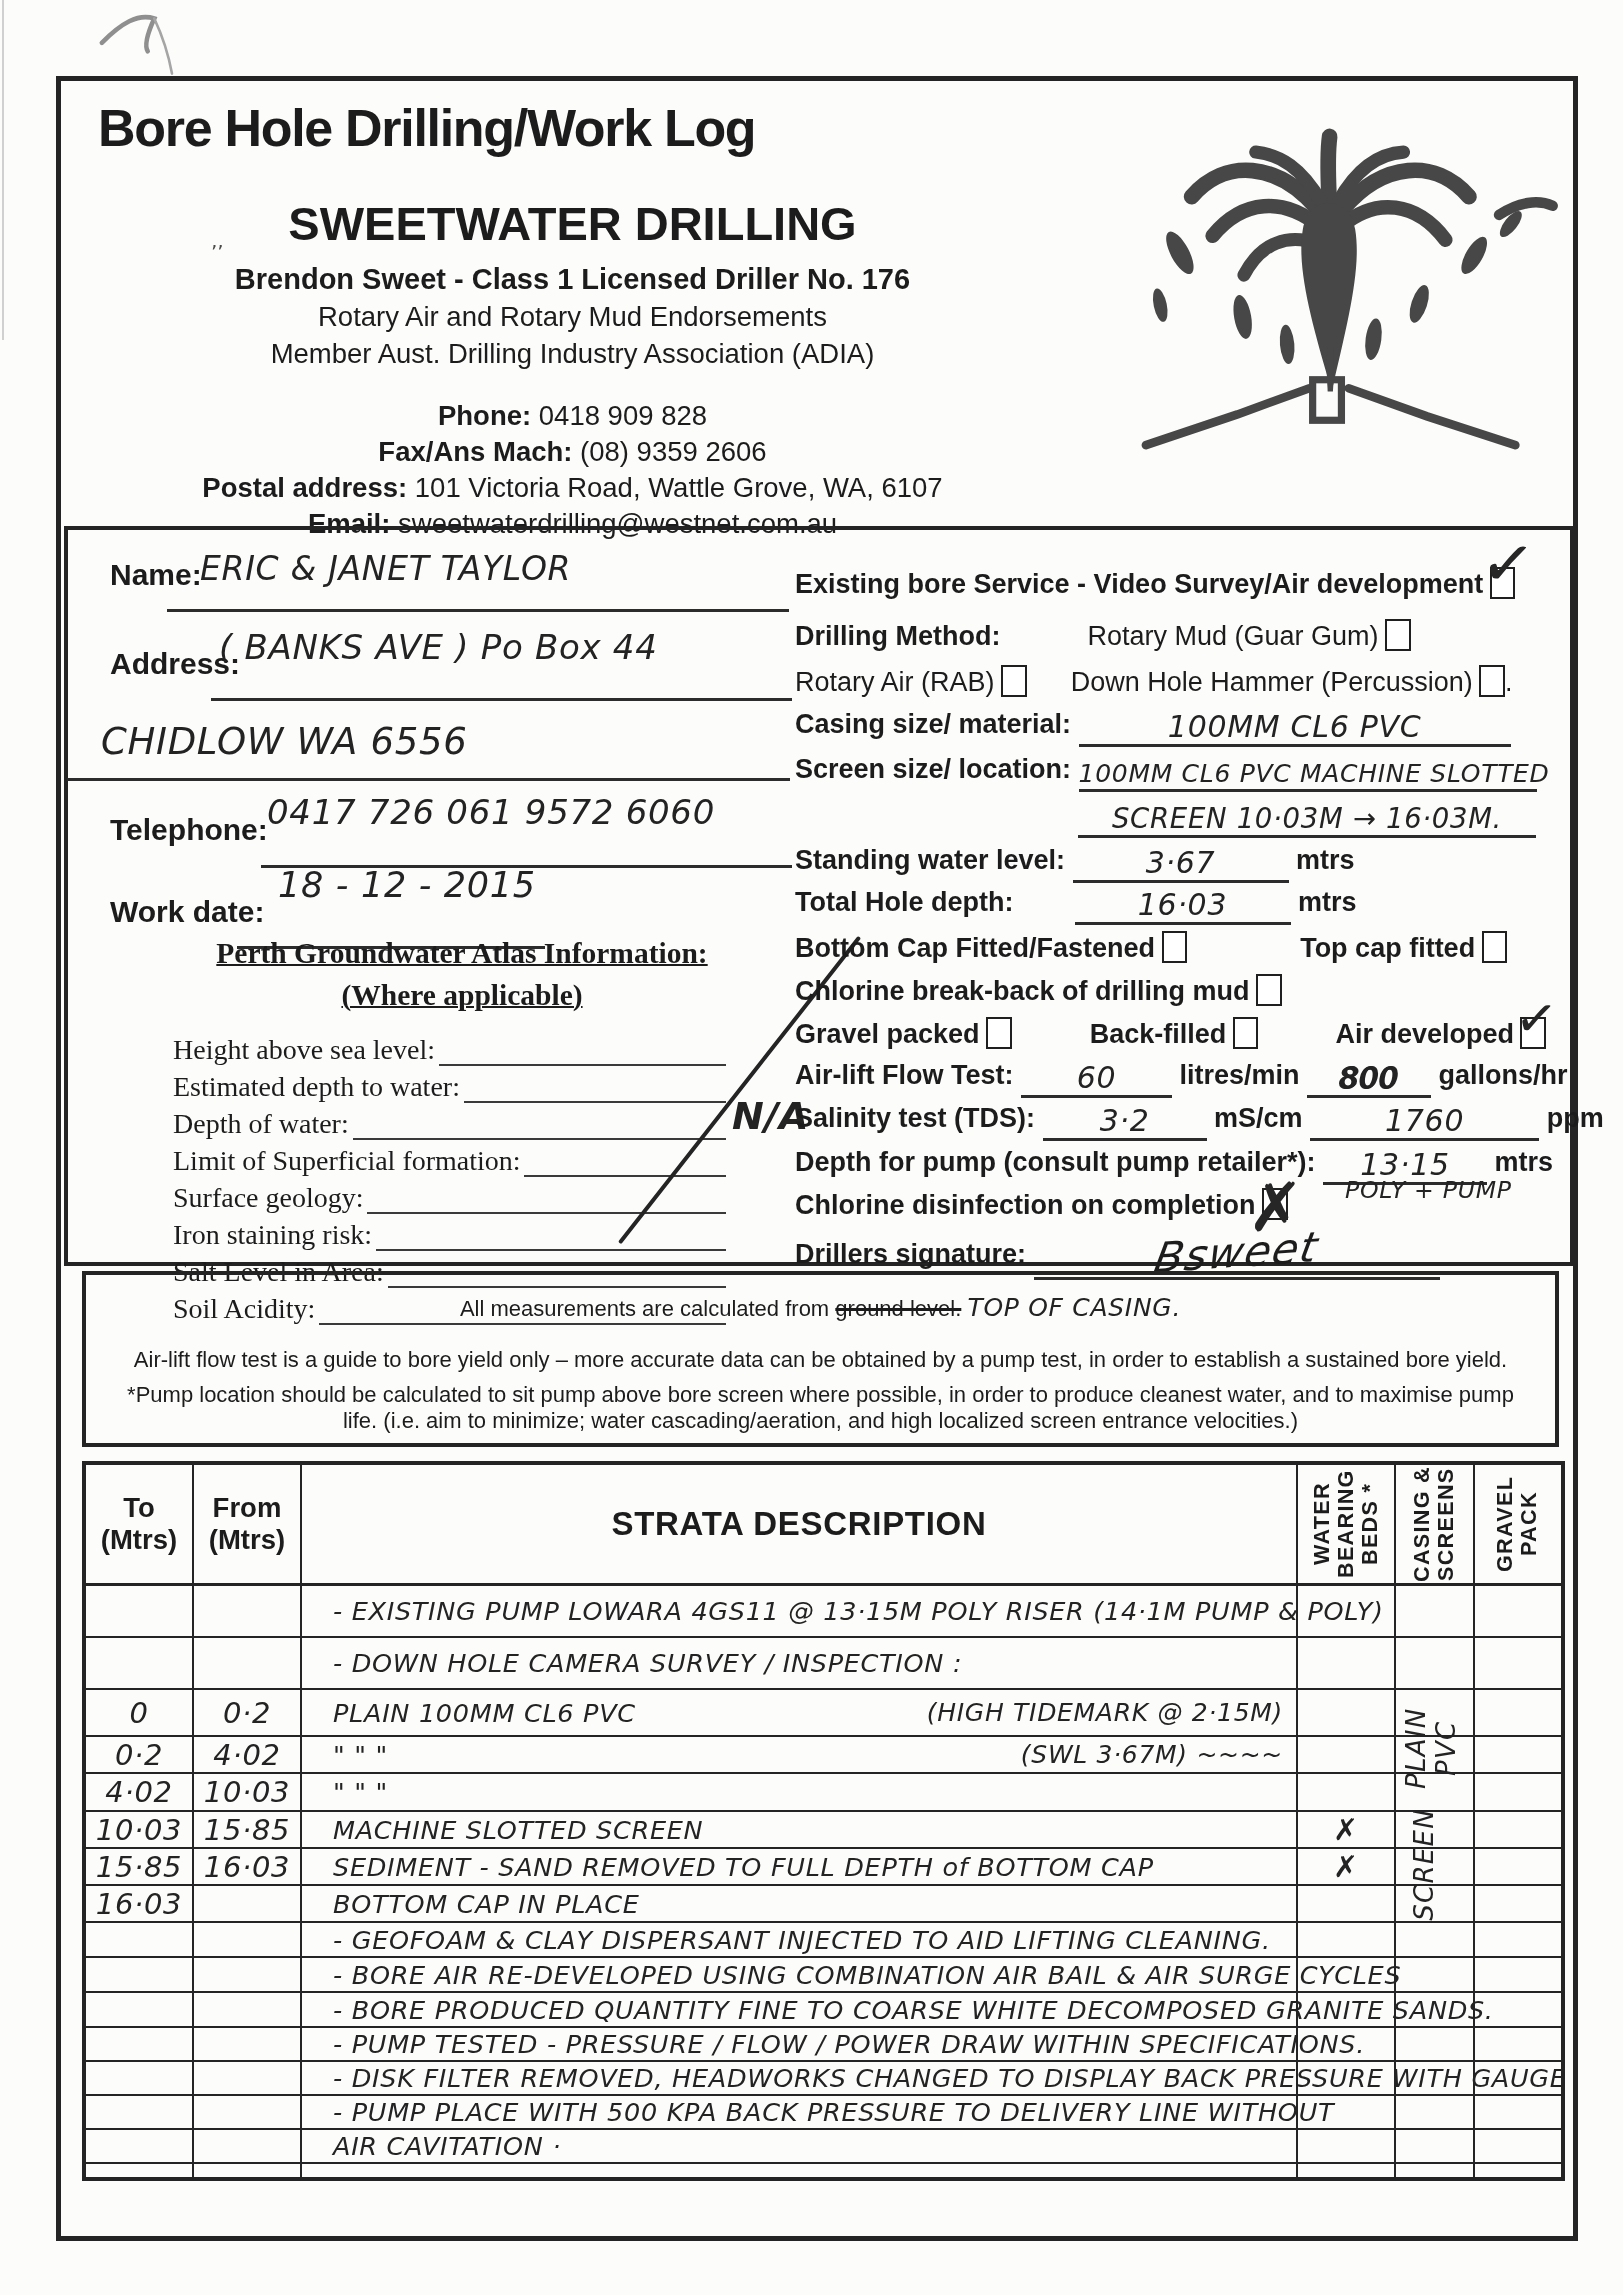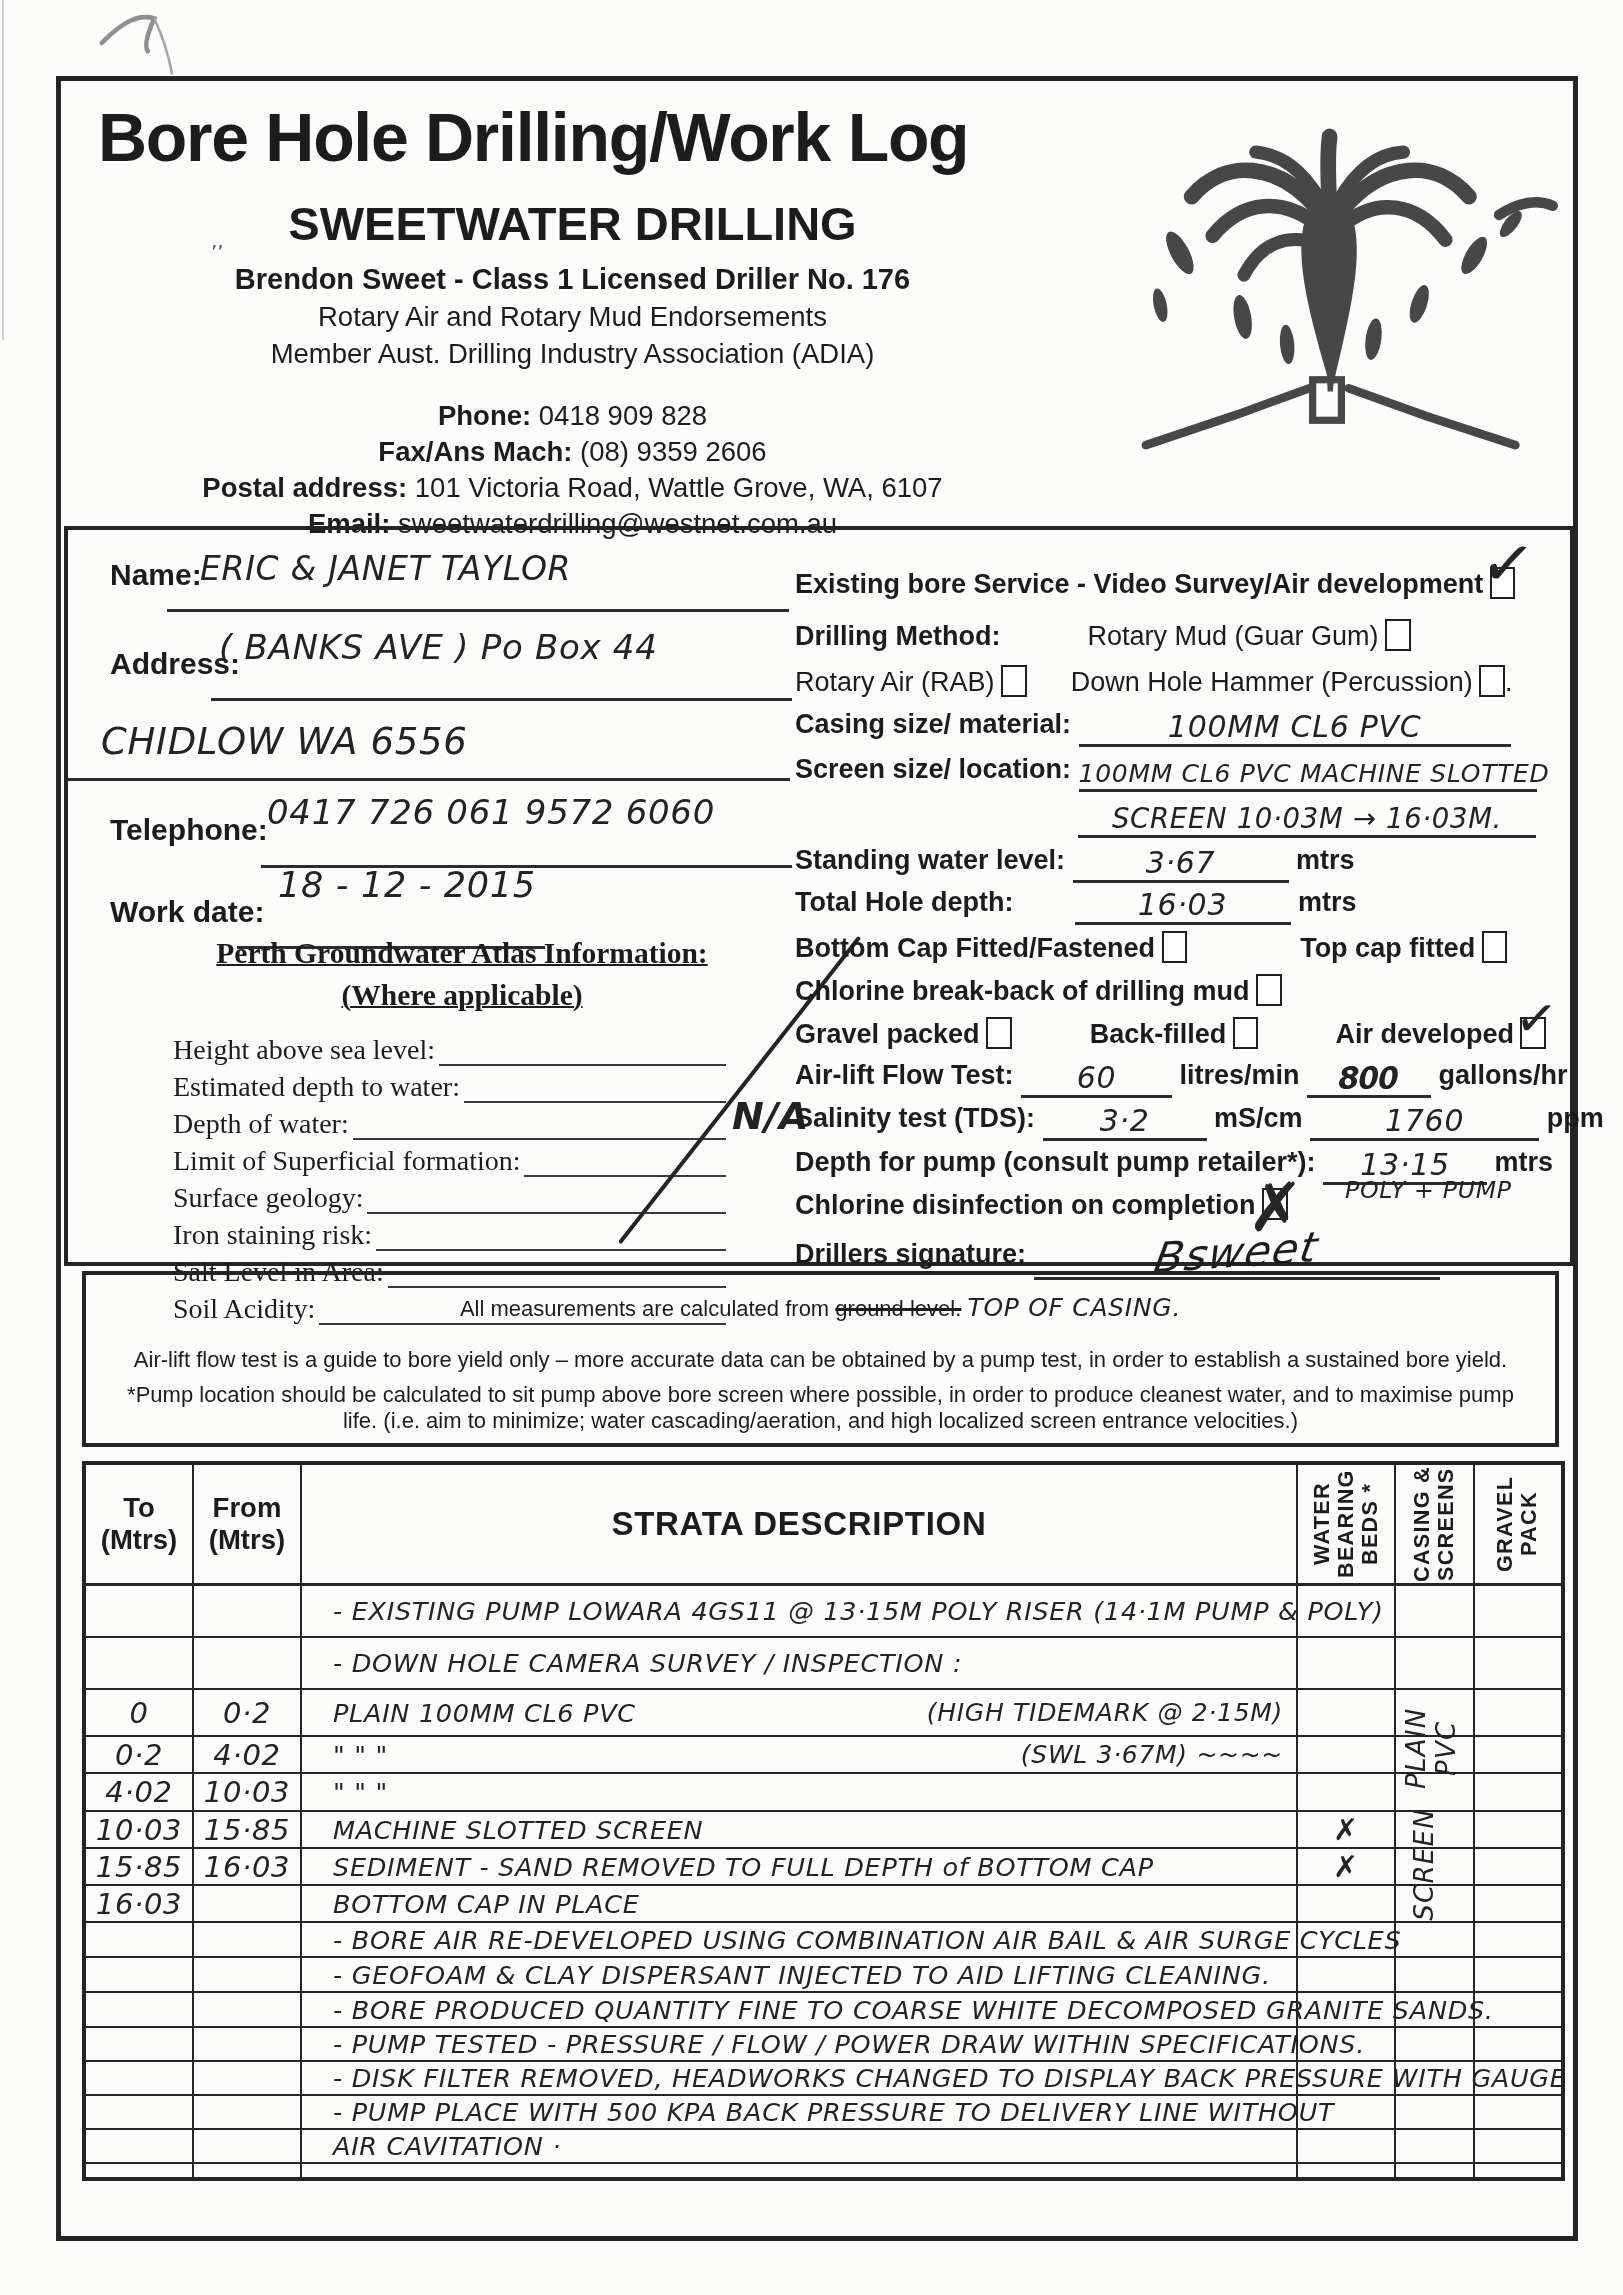--- a/index.html
+++ b/index.html
@@ -5,21 +5,21 @@
   html,body{margin:0;padding:0;background:#d8d8d8;}
   .page{position:relative;width:1623px;height:2295px;background:#fcfcfb;overflow:hidden;
         font-family:"Liberation Sans",sans-serif;color:#1c1c1c;}
   .abs{position:absolute;}
   .b{font-weight:bold;}
   .hw{font-family:"DejaVu Sans",sans-serif;font-style:italic;color:#232323;letter-spacing:0.7px;}
   .outer{position:absolute;left:56px;top:76px;width:1512px;height:2155px;border:5.9px solid #242424;}
   .inner1{position:absolute;left:64px;top:526px;width:1502px;height:732px;border:4.6px solid #242424;}
   .notice{position:absolute;left:82px;top:1271px;width:1469px;height:168px;border:4.6px solid #242424;}
   
-  .title{position:absolute;left:98px;top:98px;font-size:68px;font-weight:bold;letter-spacing:-1.3px;}
+  .title{position:absolute;left:98px;top:98px;font-size:52px;font-weight:bold;letter-spacing:-1.3px;}
   .hinfo{position:absolute;left:62px;top:196px;width:1021px;text-align:center;}
   .company{font-size:47px;font-weight:bold;letter-spacing:0px;}
   .h1{font-size:29px;font-weight:bold;margin-top:11.8px;}
   .h2{font-size:27.5px;margin-top:5.2px;}
   .contact{font-size:27.5px;margin-top:3.9px;}
   .contact .b{font-weight:bold;}
   .gap{height:26px;}
   
   .flabel{position:absolute;font-size:30px;font-weight:bold;}
   .fline{position:absolute;border-bottom:3.3px solid #2c2c2c;height:0;}
@@ -416,31 +416,31 @@
             <span class="hw">BOTTOM CAP IN PLACE</span>
           </div>
           <div class="tc c-wbb w-wbb"></div>
           <div class="tc c-cs w-cs"></div>
           <div class="tc c-gp w-gp"></div>
         </div>
         <div class="trow" style="height: 35px;">
           <div class="tc c-to w-to"></div>
           <div class="tc c-from w-from"></div>
           <div class="tc c-strata w-st">
+            <span class="hw">- GEOFOAM &amp; CLAY DISPERSANT INJECTED TO AID LIFTING CLEANING.</span>
+          </div>
+          <div class="tc c-wbb w-wbb"></div>
+          <div class="tc c-cs w-cs"></div>
+          <div class="tc c-gp w-gp"></div>
+        </div>
+        <div class="trow" style="height: 35px;">
+          <div class="tc c-to w-to"></div>
+          <div class="tc c-from w-from"></div>
+          <div class="tc c-strata w-st">
             <span class="hw">- BORE AIR RE-DEVELOPED USING COMBINATION AIR BAIL &amp; AIR SURGE CYCLES</span>
-          </div>
-          <div class="tc c-wbb w-wbb"></div>
-          <div class="tc c-cs w-cs"></div>
-          <div class="tc c-gp w-gp"></div>
-        </div>
-        <div class="trow" style="height: 35px;">
-          <div class="tc c-to w-to"></div>
-          <div class="tc c-from w-from"></div>
-          <div class="tc c-strata w-st">
-            <span class="hw">- GEOFOAM &amp; CLAY DISPERSANT INJECTED TO AID LIFTING CLEANING.</span>
           </div>
           <div class="tc c-wbb w-wbb"></div>
           <div class="tc c-cs w-cs"></div>
           <div class="tc c-gp w-gp"></div>
         </div>
         <div class="trow" style="height: 35px;">
           <div class="tc c-to w-to"></div>
           <div class="tc c-from w-from"></div>
           <div class="tc c-strata w-st">
             <span class="hw">- BORE PRODUCED QUANTITY FINE TO COARSE WHITE DECOMPOSED GRANITE SANDS.</span>

